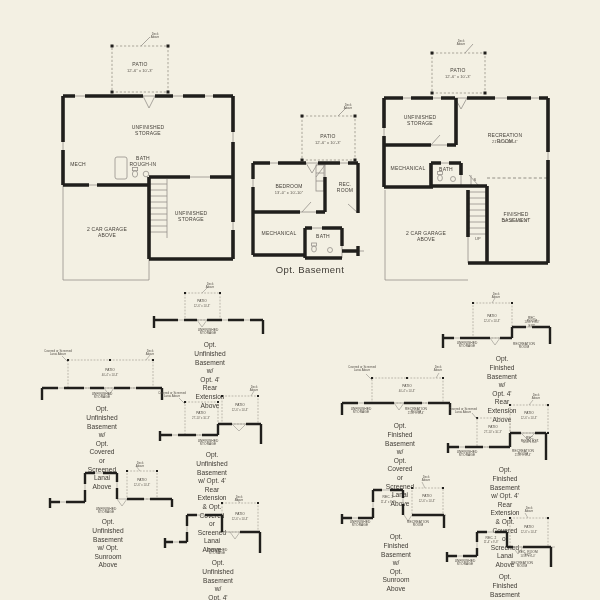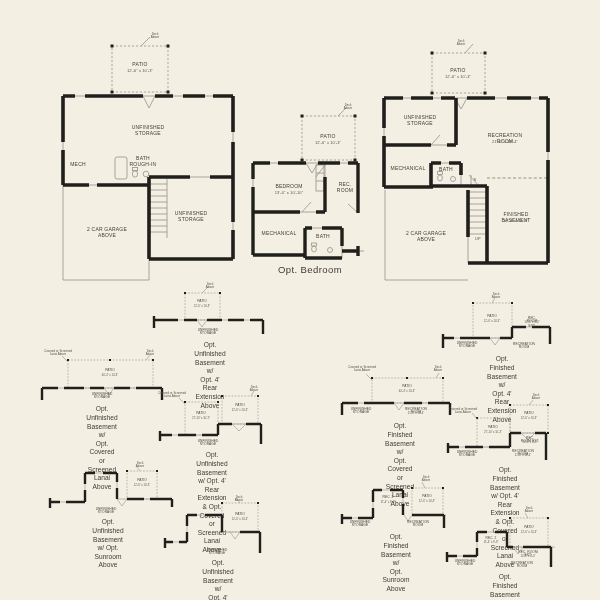--- a/index.html
+++ b/index.html
@@ -108,21 +108,21 @@
   <div class="lbl tag" style="left:98px;top:0px">Deck
 Above</div>
   <div class="lbl rm" style="left:78px;top:30px">PATIO</div>
   <div class="lbl dim" style="left:78px;top:37px">12'-6" x 10'-3"</div>
   <div class="lbl rm" style="left:39px;top:80px">BEDROOM</div>
   <div class="lbl dim" style="left:39px;top:87px">13'-0" x 10'-10"</div>
   <div class="lbl rm" style="left:95px;top:78px">REC.
 ROOM</div>
   <div class="lbl rm" style="left:29px;top:127px">MECHANICAL</div>
   <div class="lbl rm" style="left:73px;top:130px">BATH</div>
-  <div class="lbl bigcap" style="left:60px;top:161px">Opt. Bedroom</div>
+  <div class="lbl bigcap" style="left:60px;top:161px">Opt. Basement</div>
 </div>
 
 <div class="plan" style="left:383px;top:32px;width:190px;height:252px">
   <svg width="190" height="252" viewBox="0 0 190 252">
     <g stroke="#a39d92" stroke-width=".9" fill="none" stroke-dasharray="2.2 1.8">
       <rect x="49" y="21" width="53" height="40"></rect>
     </g>
     <g fill="#201f1c">
       <rect x="47.5" y="19.5" width="3" height="3"></rect>
         <rect x="100.5" y="19.5" width="3" height="3"></rect>

